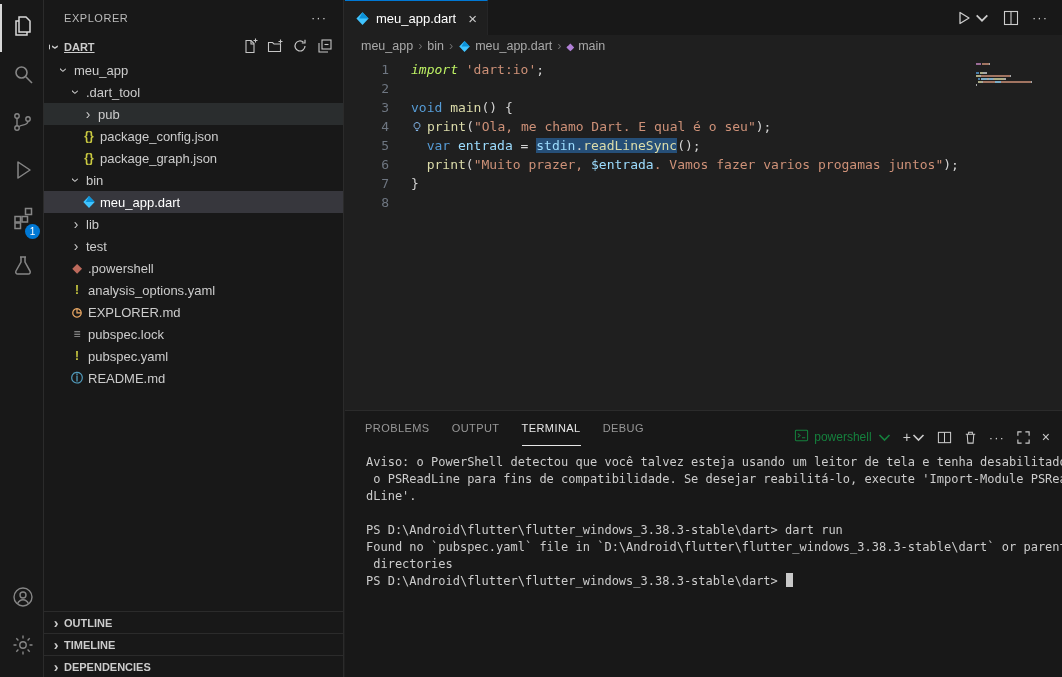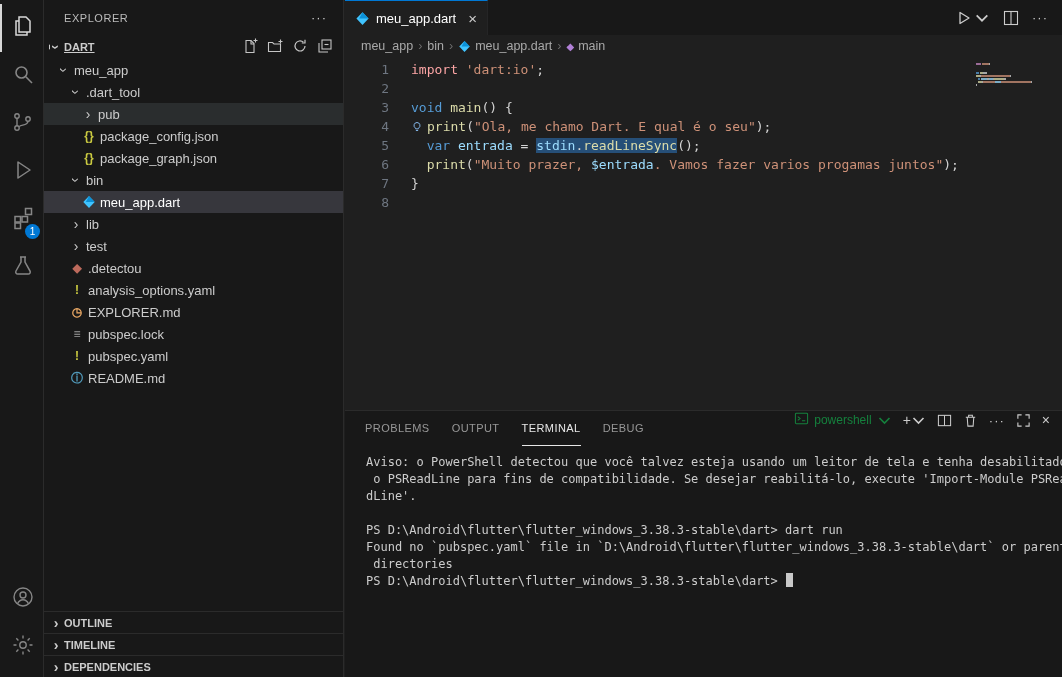--- a/index.html
+++ b/index.html
@@ -61,21 +61,21 @@
   .codelens-text{font-family:"Liberation Sans",sans-serif;font-size:11px;color:#999999;cursor:pointer;}
   .line-content{white-space:pre;}
   .tk{white-space:pre;}
   .bulb{display:inline-block;width:16px;vertical-align:-2px;}
   .minimap{position:absolute;top:6px;right:14px;width:72px;display:flex;flex-direction:column;gap:1px;}
   .mini-row{height:2px;display:flex;}
   .mini-row span{height:2px;display:inline-block;opacity:.75;}
 
   
   .panel{height:267px;flex:none;background:#181818;border-top:1px solid #2b2b2b;display:flex;flex-direction:column;}
-  .panel-header{height:35px;flex:none;display:flex;align-items:flex-start;padding:0 12px 0 20px;}
+  .panel-header{height:35px;flex:none;display:flex;align-items:flex-end;padding:0 12px 0 20px;}
   .panel-tabs{display:flex;gap:22px;align-items:stretch;height:100%;}
   .panel-tab{font-size:11px;color:#989898;letter-spacing:.04em;display:flex;align-items:center;
              border-bottom:1px solid transparent;cursor:pointer;}
   .panel-tab.active{color:#e7e7e7;border-bottom-color:#e7e7e7;}
   .panel-actions{margin-left:auto;display:flex;align-items:center;gap:11px;color:#cccccc;}
   .panel-actions svg{width:15px;height:15px;}
   .shell-item{display:flex;align-items:center;gap:5px;font-size:12px;color:#15803d;cursor:pointer;}
   .pa-btn{cursor:pointer;display:flex;align-items:center;font-size:14px;}
   .terminal{flex:1;padding:8px 0 0 21px;font-family:"DejaVu Sans Mono",monospace;font-size:12px;line-height:17px;
             color:#cccccc;overflow:hidden;cursor:text;}
@@ -210,21 +210,21 @@
         <div class="tree-row" style="padding-left: 24px;">
           <span class="chev">›</span>
           <span class="tree-label">lib</span>
         </div>
         <div class="tree-row" style="padding-left: 24px;">
           <span class="chev">›</span>
           <span class="tree-label">test</span>
         </div>
         <div class="tree-row" style="padding-left: 24px;">
           <span class="ficon" style="color: rgb(189, 106, 92);">◆</span>
-          <span class="tree-label">.detectou</span>
+          <span class="tree-label">.powershell</span>
         </div>
         <div class="tree-row" style="padding-left: 24px;">
           <span class="ficon" style="color: rgb(203, 203, 65);">!</span>
           <span class="tree-label">analysis_options.yaml</span>
         </div>
         <div class="tree-row" style="padding-left: 24px;">
           <span class="ficon" style="color: rgb(232, 167, 100);">◷</span>
           <span class="tree-label">EXPLORER.md</span>
         </div>
         <div class="tree-row" style="padding-left: 24px;">
@@ -309,21 +309,21 @@
         <div class="bc-item">
           <span class="bc-icon method">◆</span>
           <span>main</span>
         </div>
       </div>
 
     <div class="editor">
       <div id="code-lines">
           <div class="code-row">
             <span class="gutter">1</span>
-            <span class="line-content"><span class="tk" style="color: #fca5a5;">import</span><span class="tk" style="color: rgb(212, 212, 212);"> </span><span class="tk" style="color: rgb(206, 145, 120);">'dart:io'</span><span class="tk" style="color: rgb(212, 212, 212);">;</span></span>
+            <span class="line-content"><span class="tk" style="color: #bef264; font-style: italic;">import</span><span class="tk" style="color: rgb(212, 212, 212);"> </span><span class="tk" style="color: rgb(206, 145, 120);">'dart:io'</span><span class="tk" style="color: rgb(212, 212, 212);">;</span></span>
           </div>
           <div class="code-row">
             <span class="gutter">2</span>
             <span class="line-content"></span>
           </div>
           <div class="code-row">
             <span class="gutter">3</span>
             <span class="line-content"><span class="tk" style="color: rgb(86, 156, 214);">void</span><span class="tk" style="color: rgb(212, 212, 212);"> </span><span class="tk" style="color: rgb(220, 220, 170);">main</span><span class="tk" style="color: rgb(212, 212, 212);">() {</span></span>
           </div>
           <div class="code-row">

